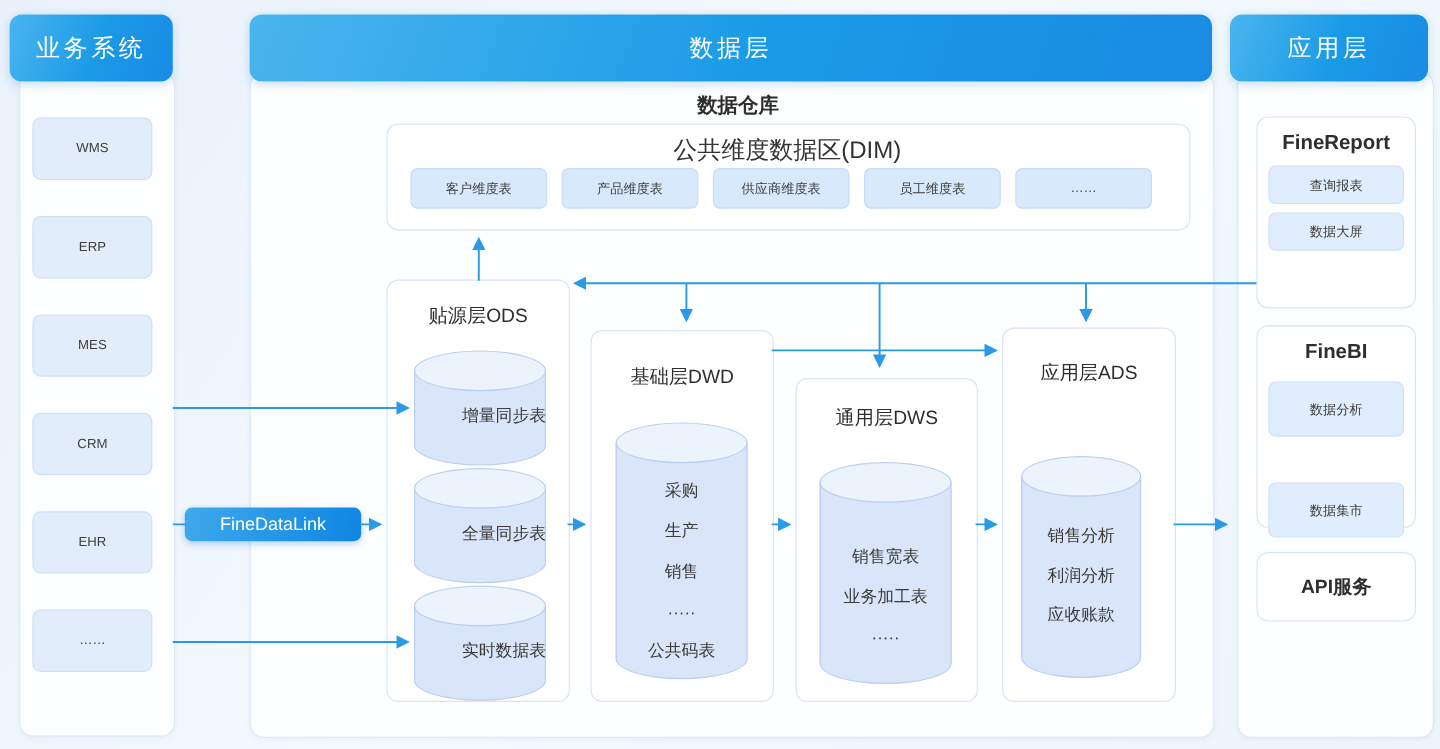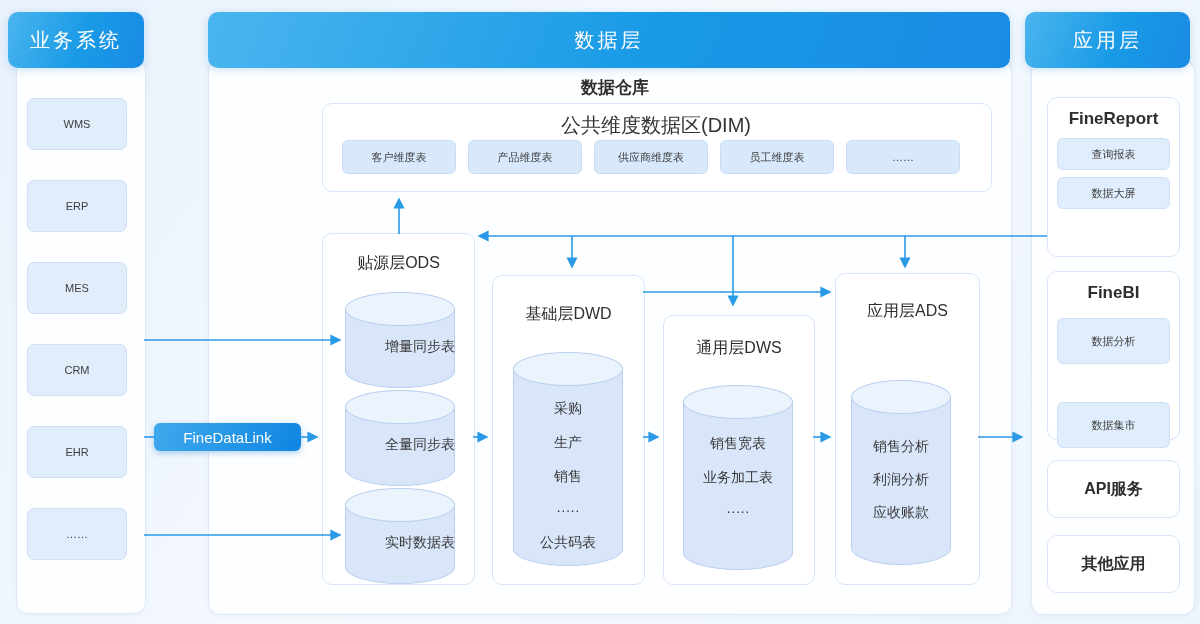--- a/index.html
+++ b/index.html
@@ -126,21 +126,21 @@
     </div>
   </div>
 
   <div class="card" style="left:663px;top:315px;width:150px;height:268px;">
     <div class="panel-title" style="padding-top:22px;">通用层DWS</div>
   </div>
   <div class="cyl" style="left:683px;top:385px;width:110px;height:185px;">
     <div class="c-bot"></div>
     <div class="c-body"></div>
     <div class="c-top"></div>
-    <div class="c-list" style="top:50px;row-gap:16px;">
+    <div class="c-list" style="top:70px;row-gap:16px;">
       <span>销售宽表</span>
       <span>业务加工表</span>
       <span>·····</span>
     </div>
   </div>
 
   <div class="card" style="left:835px;top:273px;width:143px;height:310px;">
     <div class="panel-title" style="padding-top:27px;">应用层ADS</div>
   </div>
   <div class="cyl" style="left:851px;top:380px;width:100px;height:185px;">
@@ -165,21 +165,20 @@
   <div class="chip rbtn" style="left:1057px;top:138px;width:111px;height:30px;">查询报表</div>
   <div class="chip rbtn" style="left:1057px;top:177px;width:111px;height:30px;">数据大屏</div>
 
   <div class="card" style="left:1047px;top:271px;width:131px;height:167px;">
     <div class="title-lg" style="padding-top:11px;">FineBI</div>
   </div>
   <div class="chip rbtn" style="left:1057px;top:318px;width:111px;height:44px;">数据分析</div>
   <div class="chip rbtn" style="left:1057px;top:372px;width:111px;height:44px;margin-top:30px;">数据集市</div>
 
   <div class="card center-txt" style="left:1047px;top:460px;width:131px;height:56px;font-size:16px;font-weight:bold;color:#2e2e2e;">API服务</div>
-  <div class="card center-txt" style="left:1047px;top:535px;width:131px;height:56px;font-size:16px;font-weight:bold;color:#2e2e2e;">其他应用</div>
 
   <svg class="overlay" width="1200" height="624" viewBox="0 0 1200 624">
     <defs>
       <marker id="ah" markerWidth="7" markerHeight="7" refX="6" refY="3.5" orient="auto">
         <path d="M0,0 L7,3.5 L0,7 Z" fill="#2a9ae7"></path>
       </marker>
     </defs>
     <g stroke="#2a9ae7" stroke-width="1.6" fill="none">
       <line x1="144" y1="340" x2="340" y2="340" marker-end="url(#ah)"></line>
       <line x1="144" y1="437" x2="155" y2="437"></line>

